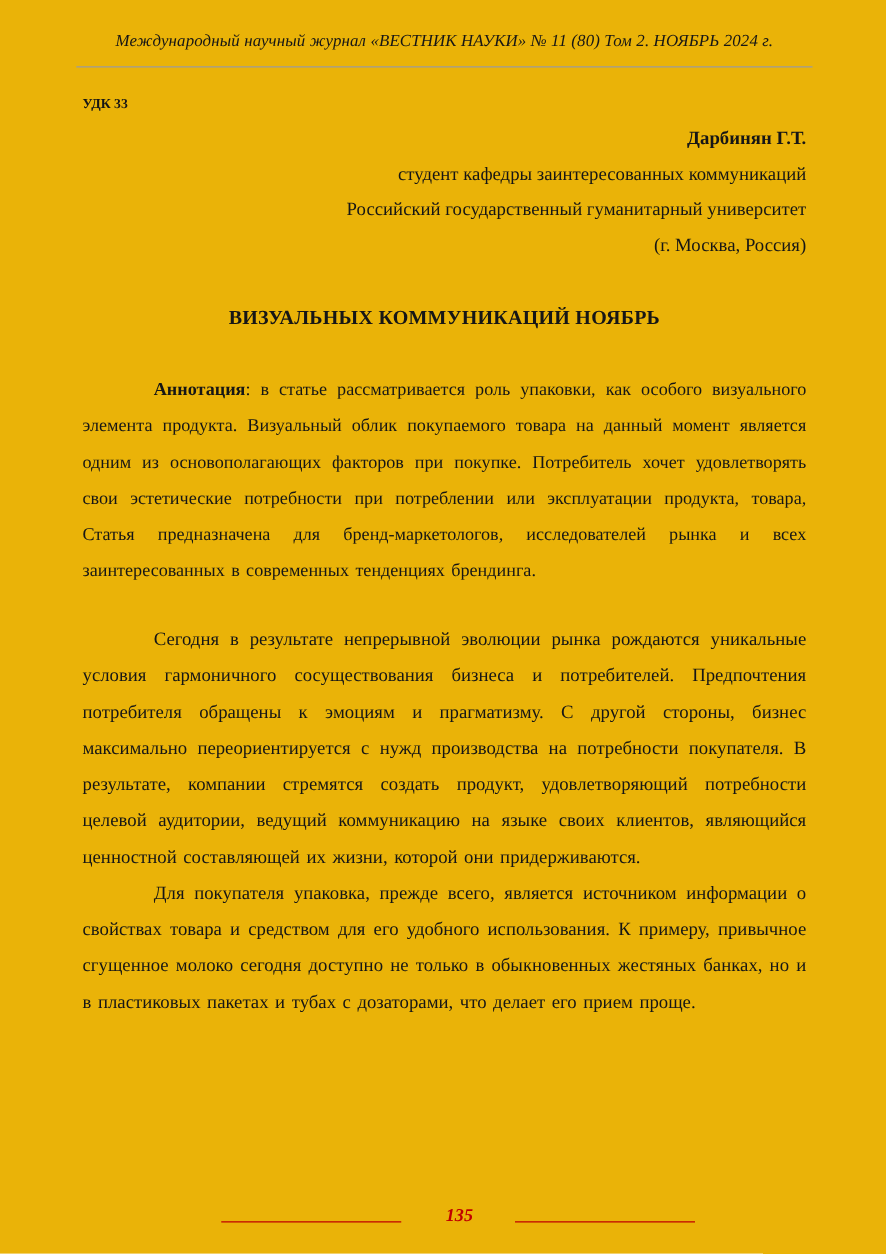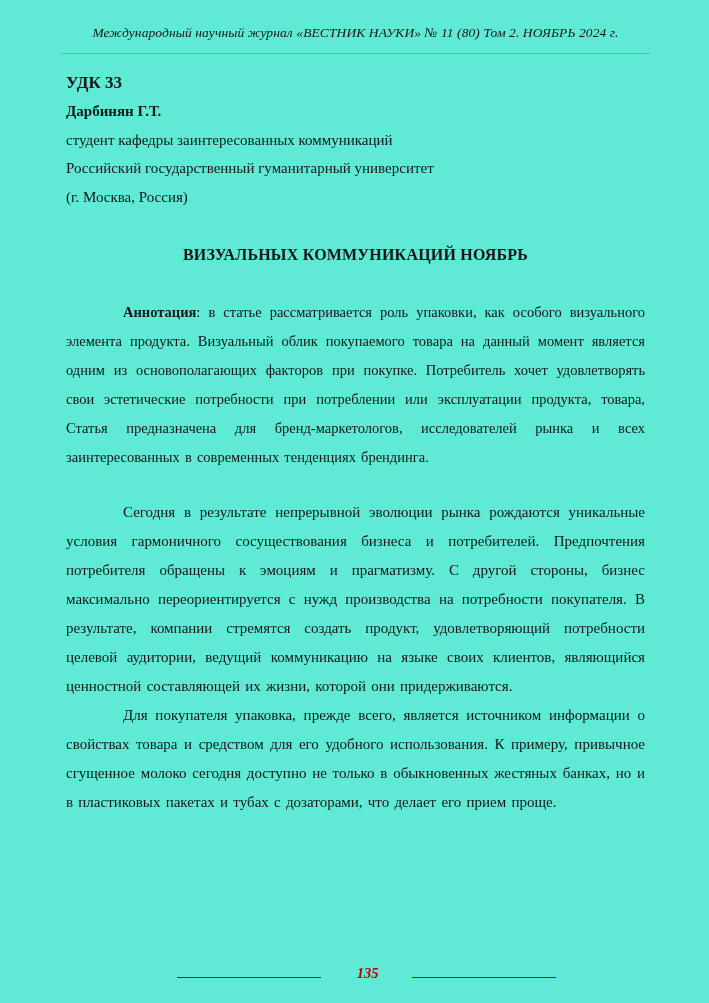--- a/index.html
+++ b/index.html
@@ -5,21 +5,21 @@
   html, body {
     margin: 0;
     padding: 0;
     background: #ffffff;
   }
   .page {
     position: relative;
     width: 709px;
     height: 1003px;
     margin: 0;
-    background: #5eead4;
+    background: #eab308;
     box-sizing: border-box;
     padding: 24px 64px 0 66px;
     font-family: "Liberation Serif", "DejaVu Serif", serif;
     color: #161616;
     overflow: hidden;
   }
   .journal-header {
     text-align: center;
     font-style: italic;
     font-size: 13.5px;
@@ -28,25 +28,25 @@
     letter-spacing: 0.1px;
   }
   .header-rule {
     border: none;
     border-top: 1.5px solid #9c9c9c;
     margin: 11px -5px 0 -5px;
   }
   .udc {
     margin-top: 19px;
     font-weight: bold;
-    font-size: 17px;
+    font-size: 11px;
     line-height: 20px;
   }
   .author-block {
-    text-align: left;
+    text-align: right;
     font-size: 15px;
     line-height: 28.5px;
     margin-top: 4px;
   }
   .author-name { font-weight: bold; }
   .article-title {
     text-align: center;
     font-weight: bold;
     font-size: 16px;
     line-height: 29px;

